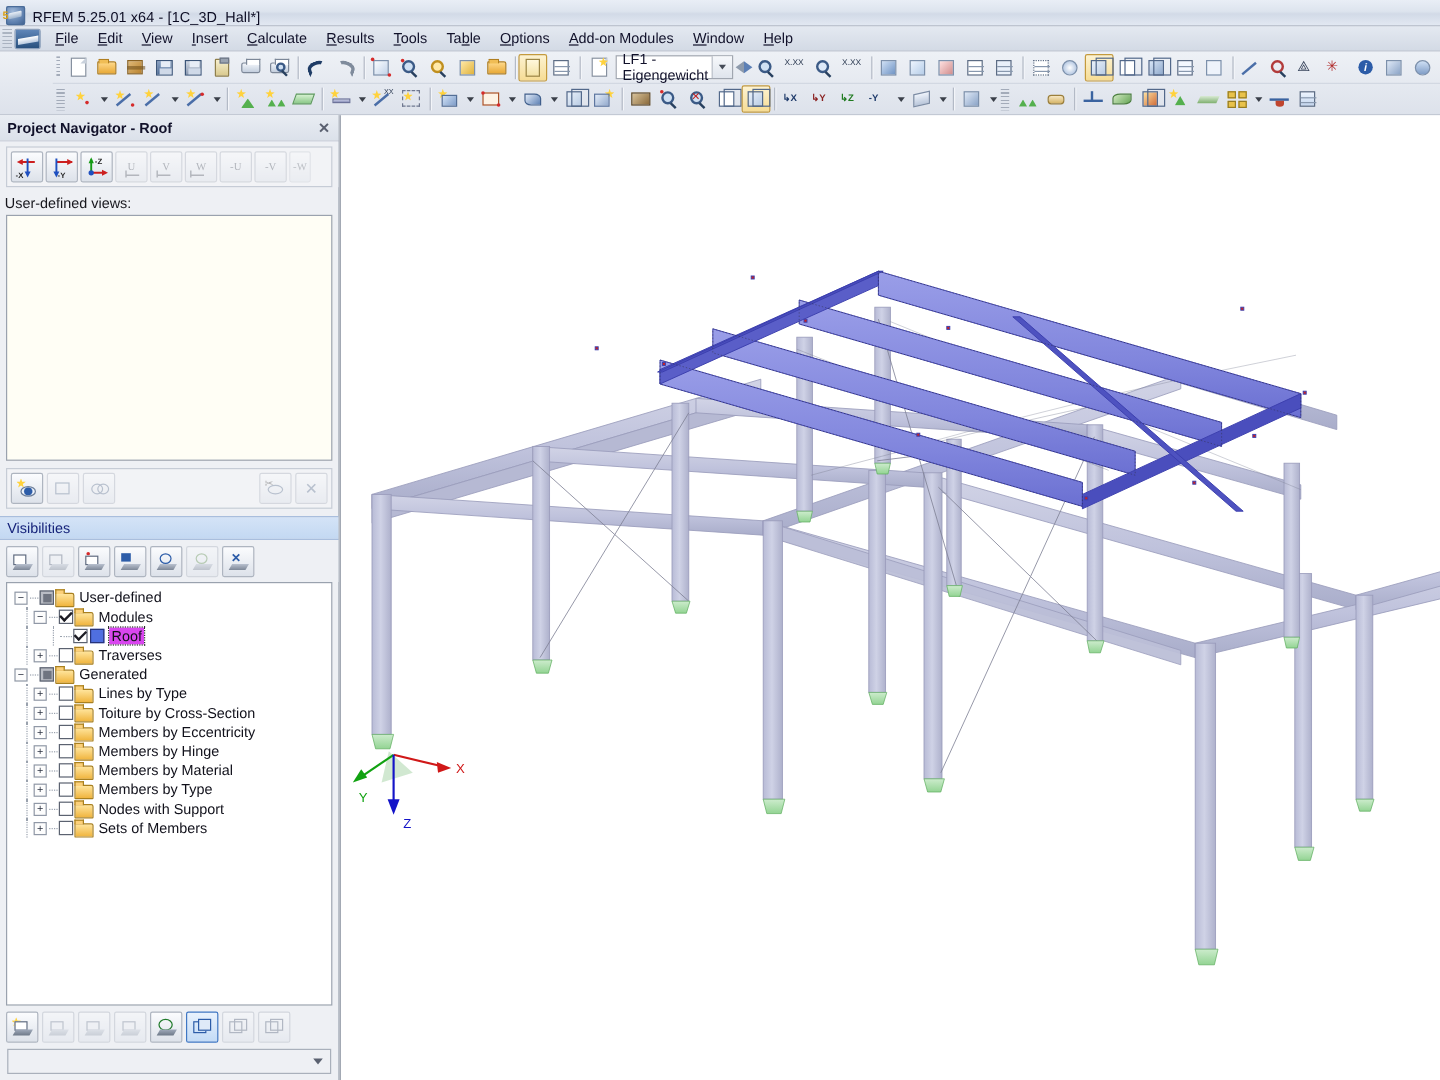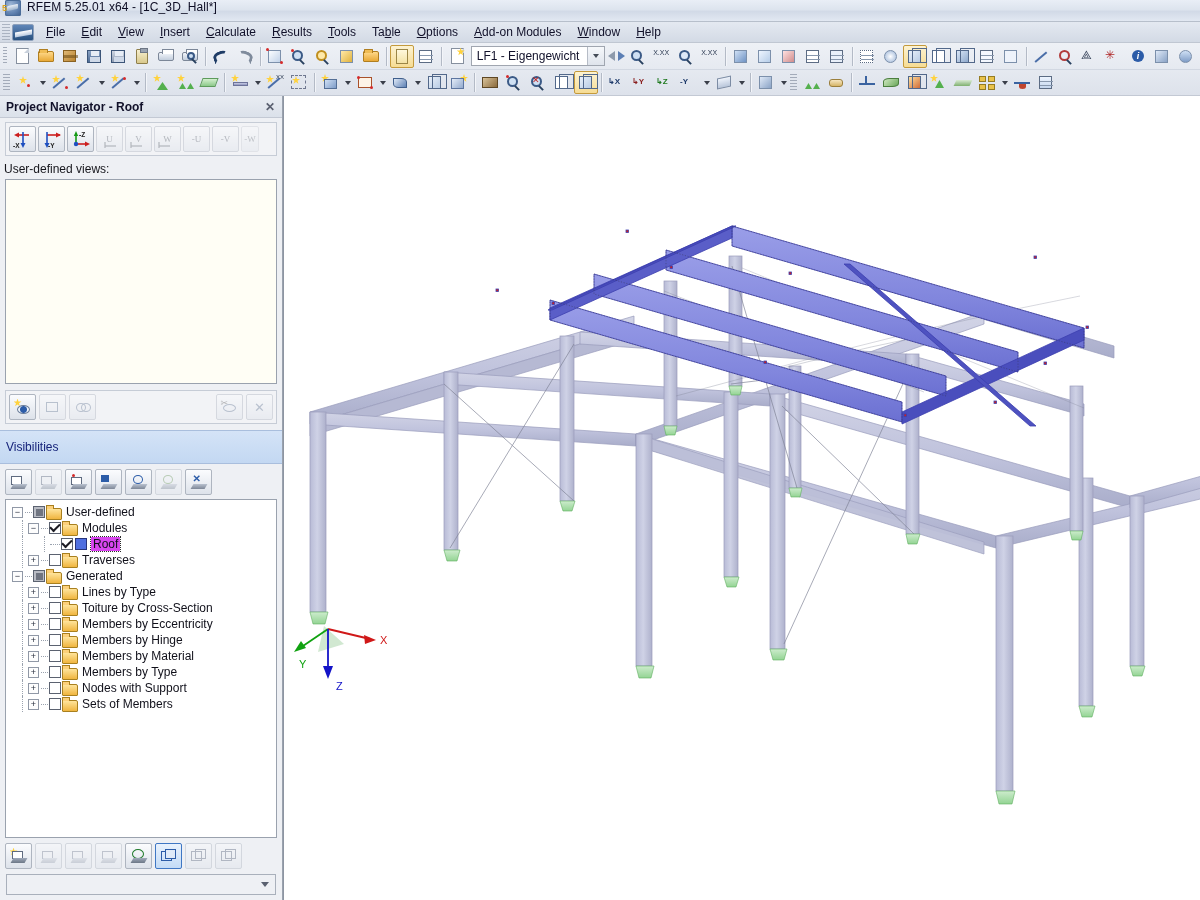--- a/index.html
+++ b/index.html
@@ -11,21 +11,21 @@
     font-size: 12px;
     background: #f0f0f0;
   }
   #app { width:1200px; height:900px; position:relative; display:flex; flex-direction:column;
          background:#d6d9e0; }
 
   
   .titlebar {
     height: 22px; min-height:22px;
     background: linear-gradient(to bottom,#e9eef6 0%, #dde4ee 45%, #d2dae7 55%, #e2e8f2 100%);
-    display:flex; align-items:flex-start; padding-left:5px; gap:6px;
+    display:flex; align-items:flex-end; padding-left:5px; gap:6px;
     border-bottom:1px solid #b7bfcb;
   }
   .title-text { font-size:12px; color:#0d0d24; font-weight:400; letter-spacing:.1px;}
   .app-logo {
     width:16px;height:16px;border-radius:2px;
     background: radial-gradient(circle at 35% 30%, #9fb8d8 0%, #5d7fae 60%, #3b5b87 100%);
     position:relative; box-shadow:inset 0 0 0 1px #4a6c99;
   }
   .app-logo::after{content:"";position:absolute;left:2px;top:5px;width:11px;height:5px;
      background:linear-gradient(to bottom,#e8eef6,#9db3cd);transform:skewY(-12deg);border-radius:1px;}
@@ -45,21 +45,21 @@
     width:22px;height:17px;margin-right:4px;border:1px solid #8da0bb;border-radius:2px;
     background: linear-gradient(to bottom,#5f86b8,#29517f);position:relative;overflow:hidden;}
   .menu-icon::after{content:"";position:absolute;left:2px;top:6px;width:17px;height:5px;
     background:linear-gradient(to bottom,#ffffff,#b9cae0);transform:skewY(-10deg);}
   .menu-item { padding:3px 8px 4px 8px; font-size:12px; color:#11112a; cursor:default; white-space:nowrap;}
   .menu-item u { text-decoration:underline; }
 
   
   .toolbar-zone { background:linear-gradient(to bottom,#eef1f6,#dde2eb); border-bottom:1px solid #c3c9d4;}
   .toolbar {
-    height: 26px; display:flex; align-items:center; padding:0 2px; gap:0px;
+    height: 26px; display:flex; align-items:center; padding:0 2px; gap:0px;margin-left:44px;
   }
   .tb-grip{ width:7px;height:18px;margin:0 3px 0 1px;
     background:repeating-linear-gradient(to bottom,#a3abb9 0 1px, transparent 1px 3px);}
   .tb-sep{ width:1px;height:19px;background:#b3bac6; margin:0 3px; box-shadow:1px 0 0 #f3f5f9;}
   .tb-btn{
     width:24px;height:23px;margin:0 0px;border:1px solid transparent;border-radius:2px;
     display:flex;align-items:center;justify-content:center;position:relative;flex:none;
   }
   .tb-btn.active{ border-color:#c49a3c; background:linear-gradient(to bottom,#fdf3d2,#f6dc94);}
   .tb-arrow{ width:11px;height:23px;display:flex;align-items:center;justify-content:center;}
@@ -142,21 +142,21 @@
   .ud-box{
     flex:none;height:205px;margin:0 5px; background:#fffef5; border:1px solid #9aa2ae;
   }
   .list-toolbar{
     display:flex;align-items:center;gap:3px;margin:6px 5px 0 5px;padding:3px;
     background:#f2f3f6;border:1px solid #c6ccd6;
   }
   .list-toolbar .spacer{flex:1;}
 
   .visib-title{
-    margin-top:6px;height:34px;display:flex;align-items:center;padding-left:6px;
+    margin-top:6px;height:20px;display:flex;align-items:center;padding-left:6px;
     font-size:12px;color:#16237a;
     background:linear-gradient(to bottom,#d4e3f7,#c3d8f2);
     border-top:1px solid #a9bedd;border-bottom:1px solid #a9bedd;
   }
   .visib-toolbar{display:flex;gap:3px;padding:5px 5px 4px 5px;background:#eef0f4;}
   .chk-row{display:flex;align-items:center;gap:5px;padding:2px 0 4px 8px;font-size:12px;color:#10101a;}
   .cbox{width:12px;height:12px;border:1px solid #5c6personal;border:1px solid #5b6270;background:#fff;
     display:inline-flex;align-items:center;justify-content:center;flex:none;}
   .cbox.checked::after{content:"";width:8px;height:4px;border-left:2px solid #1c1c24;border-bottom:2px solid #1c1c24;
     transform:rotate(-45deg) translate(1px,-1px);}

